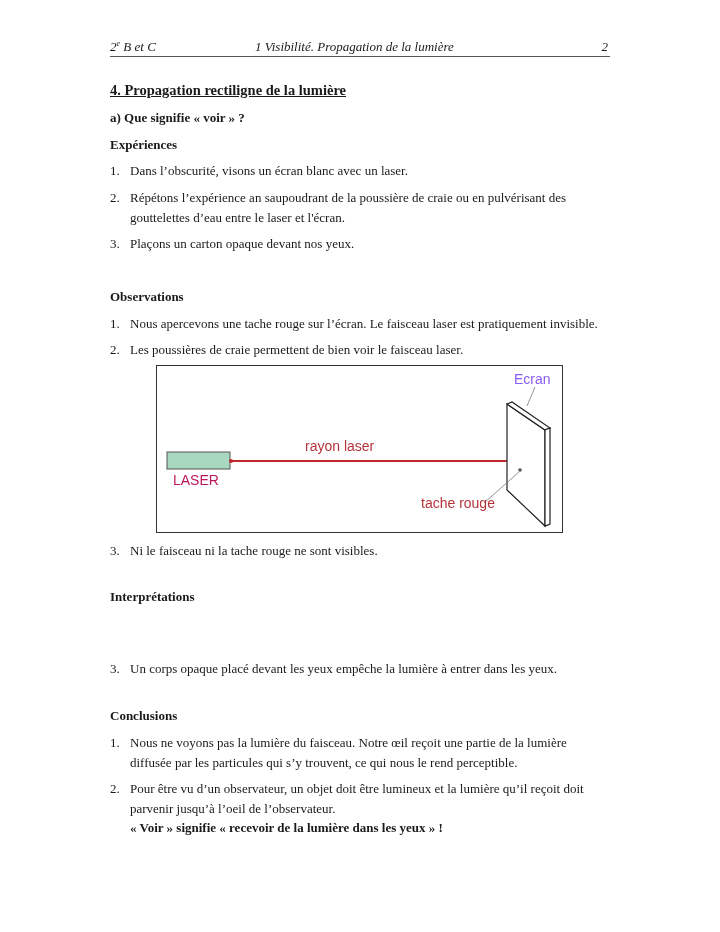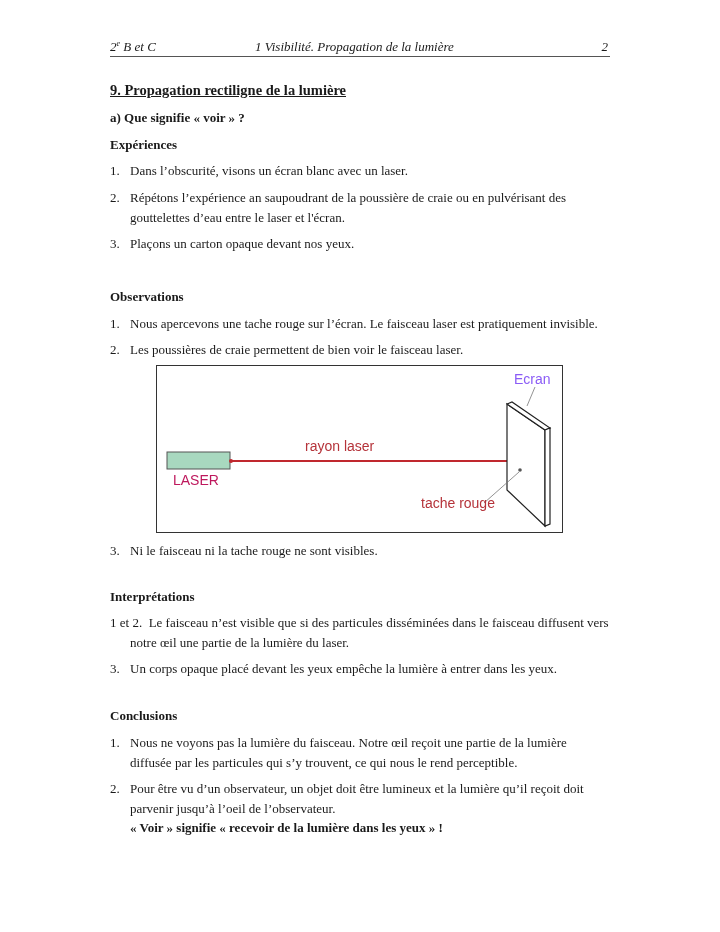--- a/index.html
+++ b/index.html
@@ -29,21 +29,21 @@
 <body>
 
 <div class="page">
 
   <div class="header">
     <span class="left"><span>2</span><sup>e</sup><span> B et C</span></span>
     <span class="center">1  Visibilité. Propagation de la lumière</span>
     <span class="right">2</span>
   </div>
 
-  <div class="title">9. Propagation rectiligne de la lumière</div>
+  <div class="title">4. Propagation rectiligne de la lumière</div>
   <div class="h3" style="top:110px">a) Que signifie « voir » ?</div>
 
   <div class="h3" style="top:137px">Expériences</div>
   <div class="item" style="top:161px">
     <span class="num">1.</span>
     <span class="txt">Dans l’obscurité, visons un écran blanc avec un laser.</span>
   </div>
   <div class="item" style="top:188px">
     <span class="num">2.</span>
     <span class="txt">Répétons l’expérience an saupoudrant de la poussière de craie ou en pulvérisant des</span>
@@ -87,25 +87,20 @@
     <span class="dlabel" style="left:357px; top:5px; color:#8b5cf6;">Ecran</span>
     <span class="dlabel beam-label" style="left: 264px; top: 129px; color: rgb(181, 51, 58);">tache rouge</span>
   </div>
 
   <div class="item" style="top:541px">
     <span class="num">3.</span>
     <span class="txt">Ni le faisceau ni la tache rouge ne sont visibles.</span>
   </div>
 
   <div class="h3" style="top:589px">Interprétations</div>
-  <div class="item" style="top:613px">
-    <span>1 et 2.</span>&nbsp;
-    <span>Le faisceau n’est visible que si des particules disséminées dans le faisceau diffusent vers</span>
-    <span class="cont">notre œil une partie de la lumière du laser.</span>
-  </div>
   <div class="item" style="top:659px">
     <span class="num">3.</span>
     <span class="txt">Un corps opaque placé devant les yeux empêche la lumière à entrer dans les yeux.</span>
   </div>
 
   <div class="h3" style="top:708px">Conclusions</div>
   <div class="item" style="top:733px">
     <span class="num">1.</span>
     <span class="txt">Nous ne voyons pas la lumière du faisceau. Notre œil reçoit une partie de la lumière</span>
     <span class="cont">diffusée par les particules qui s’y trouvent, ce qui nous le rend perceptible.</span>

